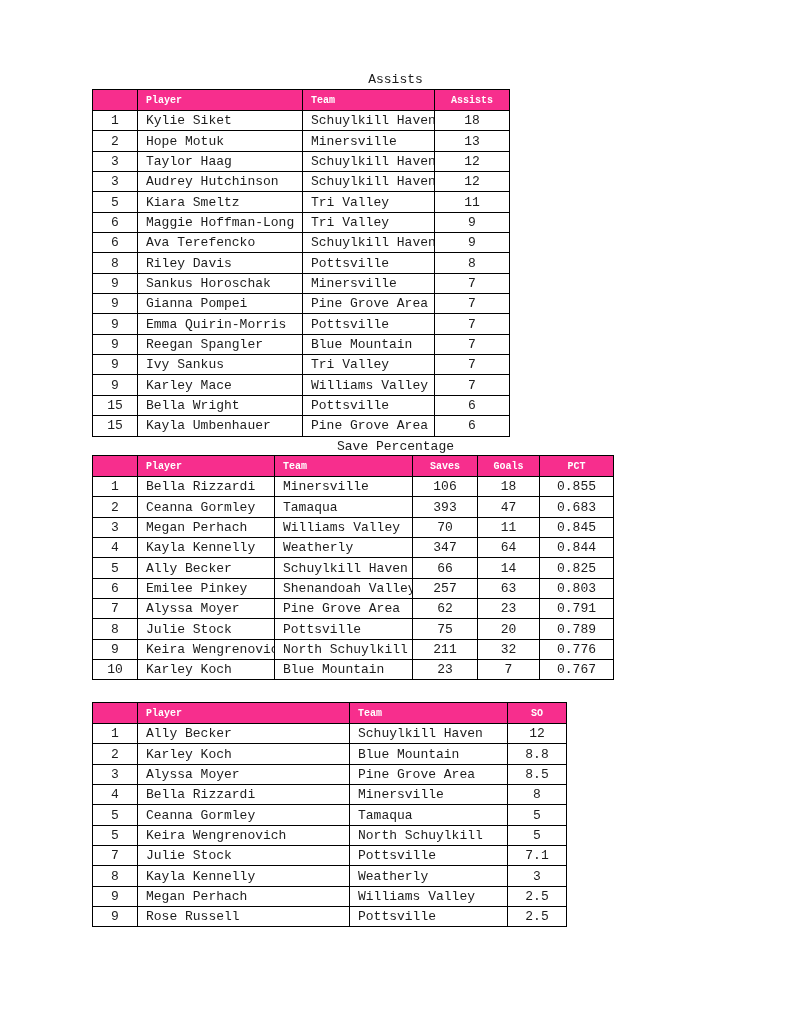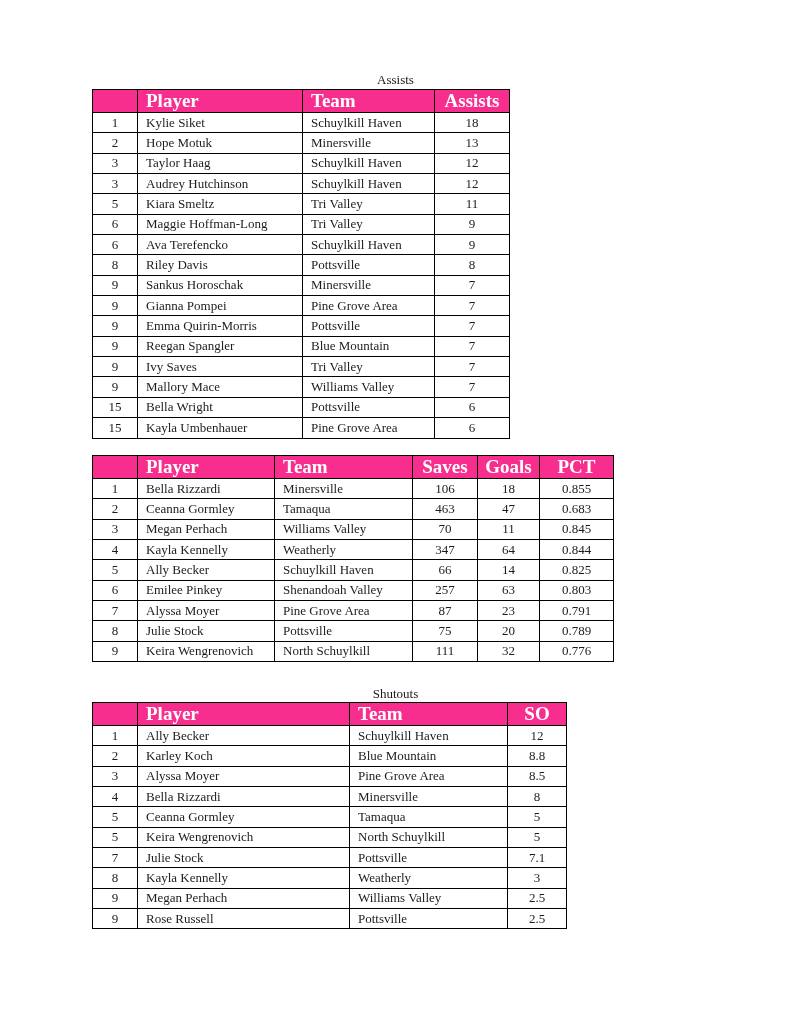--- a/index.html
+++ b/index.html
@@ -1,21 +1,21 @@
 <!DOCTYPE html>
 <html><head>
 <meta charset="utf-8">
 <style>
   html, body { margin: 0; padding: 0; background: #ffffff; }
   .page {
     position: relative;
     width: 791px;
     height: 1024px;
     background: var(--page-bg, #ffffff);
-    font-family: Liberation Serif, serif;
+    font-family: Liberation Mono, monospace;
     overflow: hidden;
   }
   .tbl-title {
     position: absolute;
     left: 0;
     width: 791px;
     text-align: center;
     font-size: 13px;
     line-height: 16px;
     color: #1a1a1a;
@@ -28,21 +28,21 @@
   }
   table.stats th, table.stats td {
     border: 1.5px solid var(--border-c, #000000);
     overflow: hidden;
     white-space: nowrap;
   }
   table.stats th {
     background: var(--accent, #F72E8D);
     color: var(--header-text, #ffffff);
     font-weight: bold;
-    font-size: 19px;
+    font-size: 10px;
     height: 20px;
     padding: 0 8px;
   }
   table.stats td {
     font-size: 13px;
     color: var(--body-text, #1c1c1c);
     height: 19.35px;
     padding: 0 8px;
   }
   table.stats th.center, table.stats td.center { padding: 0 2px; text-align: center; }
@@ -137,45 +137,46 @@
           <td class="center">7</td>
         </tr>
         <tr>
           <td class="center">9</td>
           <td class="left">Reegan Spangler</td>
           <td class="left">Blue Mountain</td>
           <td class="center">7</td>
         </tr>
         <tr>
           <td class="center">9</td>
-          <td class="left">Ivy Saves</td>
+          <td class="left">Ivy Sankus</td>
           <td class="left">Tri Valley</td>
           <td class="center">7</td>
         </tr>
         <tr>
           <td class="center">9</td>
-          <td class="left">Mallory Mace</td>
+          <td class="left">Karley Mace</td>
           <td class="left">Williams Valley</td>
           <td class="center">7</td>
         </tr>
         <tr>
           <td class="center">15</td>
           <td class="left">Bella Wright</td>
           <td class="left">Pottsville</td>
           <td class="center">6</td>
         </tr>
         <tr>
           <td class="center">15</td>
           <td class="left">Kayla Umbenhauer</td>
           <td class="left">Pine Grove Area</td>
           <td class="center">6</td>
         </tr>
       </tbody>
     </table>
 
+  <div class="tbl-title" style="top:439px">Save Percentage</div>
   <table class="stats" style="top:455px;left:92px;width:521px">
       <colgroup>
         <col style="width: 45px;">
         <col style="width: 137px;">
         <col style="width: 138px;">
         <col style="width: 65px;">
         <col style="width: 62px;">
         <col style="width: 74px;">
       </colgroup>
       <thead>
@@ -194,21 +195,21 @@
           <td class="left">Bella Rizzardi</td>
           <td class="left">Minersville</td>
           <td class="center">106</td>
           <td class="center">18</td>
           <td class="center">0.855</td>
         </tr>
         <tr>
           <td class="center">2</td>
           <td class="left">Ceanna Gormley</td>
           <td class="left">Tamaqua</td>
-          <td class="center">463</td>
+          <td class="center">393</td>
           <td class="center">47</td>
           <td class="center">0.683</td>
         </tr>
         <tr>
           <td class="center">3</td>
           <td class="left">Megan Perhach</td>
           <td class="left">Williams Valley</td>
           <td class="center">70</td>
           <td class="center">11</td>
           <td class="center">0.845</td>
@@ -234,44 +235,51 @@
           <td class="left">Emilee Pinkey</td>
           <td class="left">Shenandoah Valley</td>
           <td class="center">257</td>
           <td class="center">63</td>
           <td class="center">0.803</td>
         </tr>
         <tr>
           <td class="center">7</td>
           <td class="left">Alyssa Moyer</td>
           <td class="left">Pine Grove Area</td>
-          <td class="center">87</td>
+          <td class="center">62</td>
           <td class="center">23</td>
           <td class="center">0.791</td>
         </tr>
         <tr>
           <td class="center">8</td>
           <td class="left">Julie Stock</td>
           <td class="left">Pottsville</td>
           <td class="center">75</td>
           <td class="center">20</td>
           <td class="center">0.789</td>
         </tr>
         <tr>
           <td class="center">9</td>
           <td class="left">Keira Wengrenovich</td>
           <td class="left">North Schuylkill</td>
-          <td class="center">111</td>
+          <td class="center">211</td>
           <td class="center">32</td>
           <td class="center">0.776</td>
         </tr>
+        <tr>
+          <td class="center">10</td>
+          <td class="left">Karley Koch</td>
+          <td class="left">Blue Mountain</td>
+          <td class="center">23</td>
+          <td class="center">7</td>
+          <td class="center">0.767</td>
+        </tr>
       </tbody>
     </table>
 
-  <div class="tbl-title" style="top:686px">Shutouts</div>
   <table class="stats" style="top:702px;left:92px;width:474px">
       <colgroup>
         <col style="width: 45px;">
         <col style="width: 212px;">
         <col style="width: 158px;">
         <col style="width: 59px;">
       </colgroup>
       <thead>
         <tr>
           <th class="center"></th>

